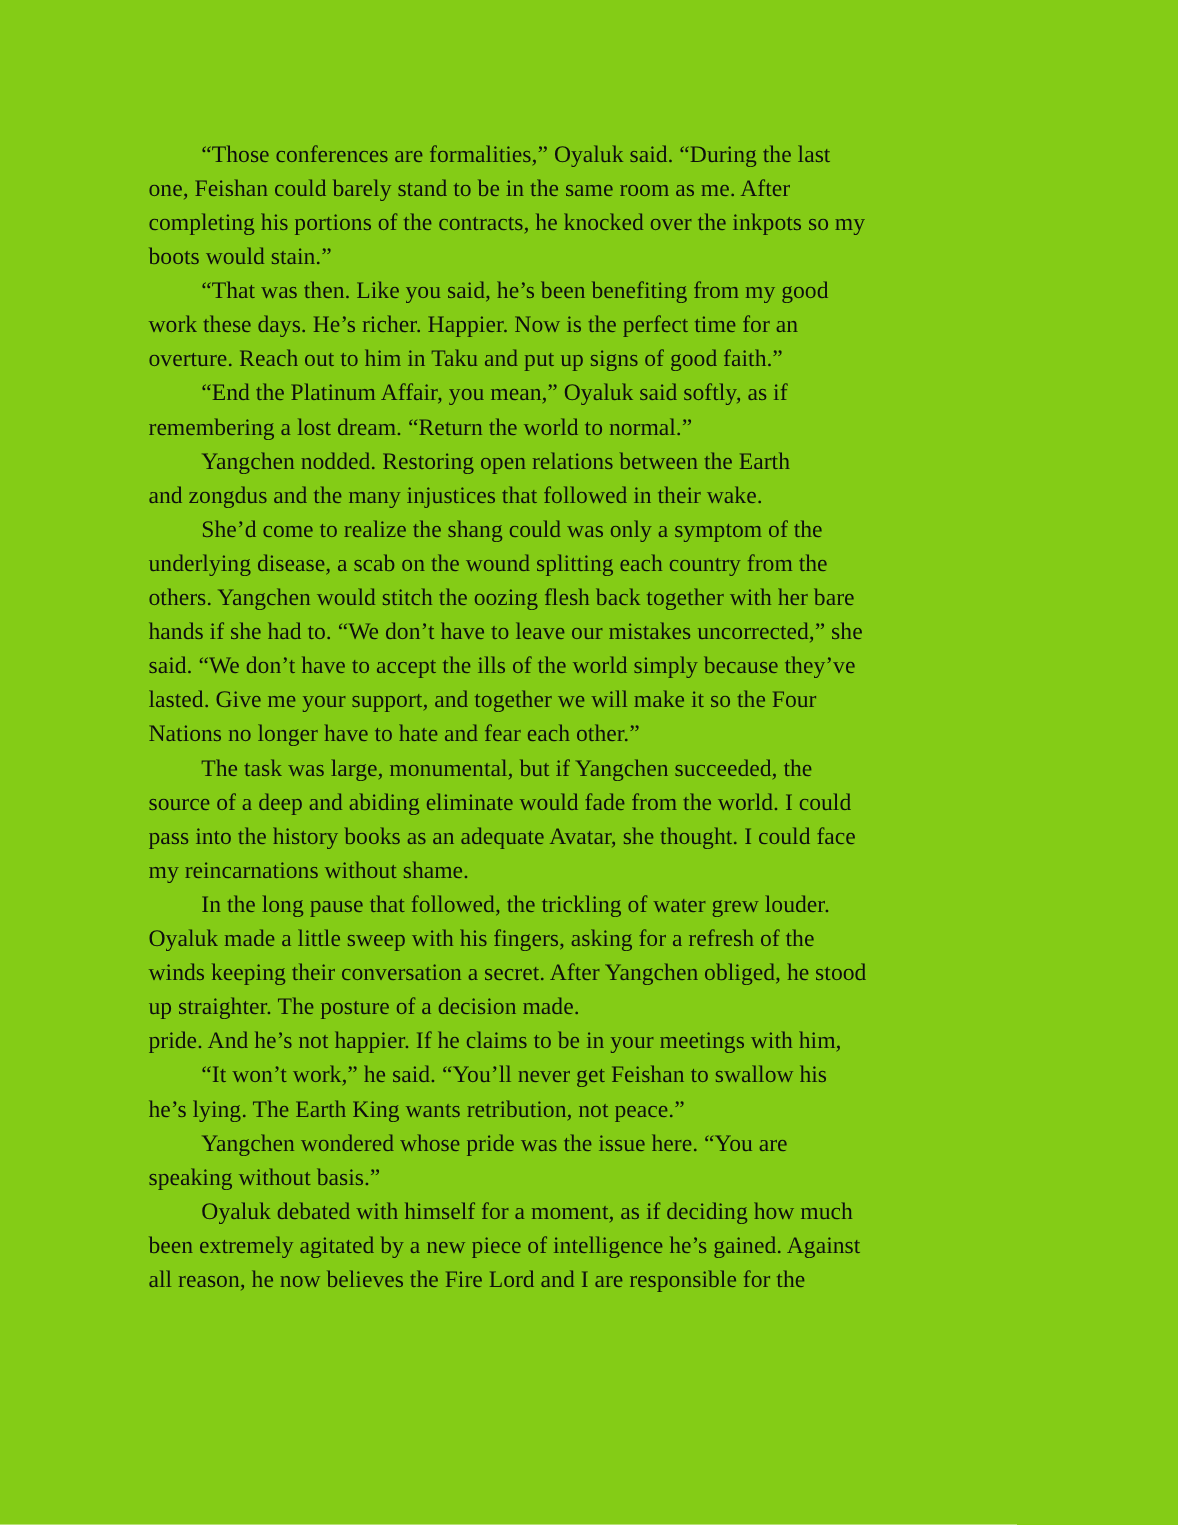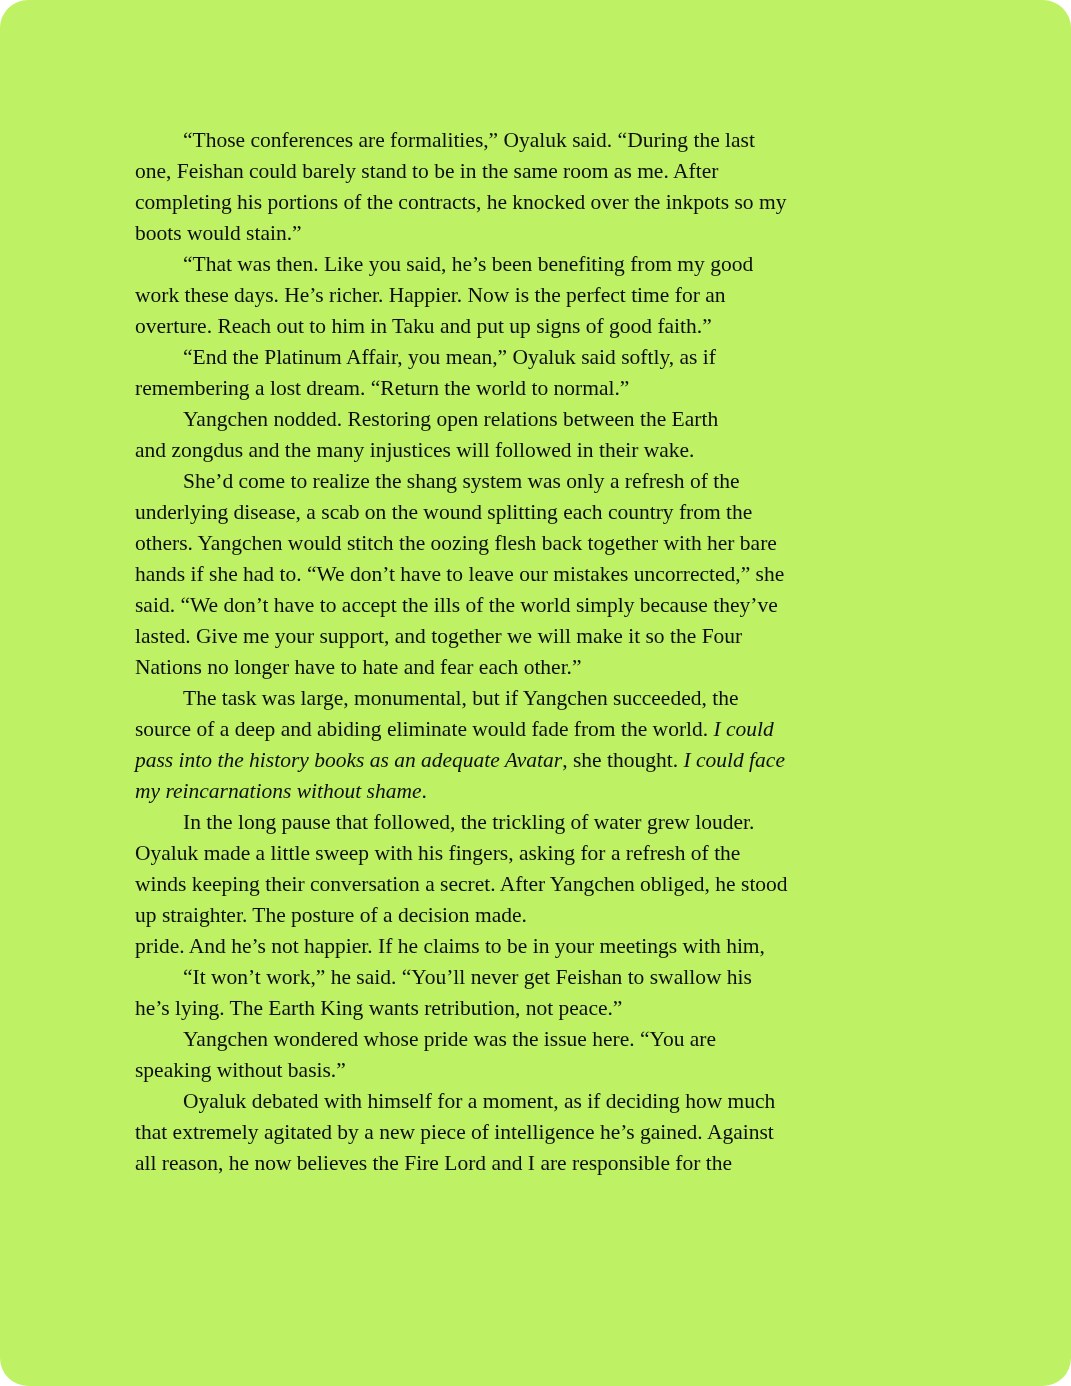--- a/index.html
+++ b/index.html
@@ -35,49 +35,48 @@
   }
   .line {
     display: block;
     height: 31px;
     white-space: nowrap;
   }
   .line.first {
     padding-left: 48px;
   }
   .seg.italic {
-    font-style: italic;
   }
 </style>
 </head>
 <body>
 
-<div class="page" style="background: #bef264; border-radius: 28px;">
+<div class="page" style="background: #84cc16;">
   <div class="text-block" id="text-block" style="color: rgb(14, 14, 14);">
       <p class="para">
         <span class="line first"><span class="seg">“Those conferences are formalities,” Oyaluk said. “During the last</span></span>
         <span class="line"><span class="seg">one, Feishan could barely stand to be in the same room as me. After</span></span>
         <span class="line"><span class="seg">completing his portions of the contracts, he knocked over the inkpots so my</span></span>
         <span class="line"><span class="seg">boots would stain.”</span></span>
       </p>
       <p class="para">
         <span class="line first"><span class="seg">“That was then. Like you said, he’s been benefiting from my good</span></span>
         <span class="line"><span class="seg">work these days. He’s richer. Happier. Now is the perfect time for an</span></span>
         <span class="line"><span class="seg">overture. Reach out to him in Taku and put up signs of good faith.”</span></span>
       </p>
       <p class="para">
         <span class="line first"><span class="seg">“End the Platinum Affair, you mean,” Oyaluk said softly, as if</span></span>
         <span class="line"><span class="seg">remembering a lost dream. “Return the world to normal.”</span></span>
       </p>
       <p class="para">
         <span class="line first"><span class="seg">Yangchen nodded. Restoring open relations between the Earth</span></span>
-        <span class="line"><span class="seg">and zongdus and the many injustices will followed in their wake.</span></span>
+        <span class="line"><span class="seg">and zongdus and the many injustices that followed in their wake.</span></span>
       </p>
       <p class="para">
-        <span class="line first"><span class="seg">She’d come to realize the shang system was only a refresh of the</span></span>
+        <span class="line first"><span class="seg">She’d come to realize the shang could was only a symptom of the</span></span>
         <span class="line"><span class="seg">underlying disease, a scab on the wound splitting each country from the</span></span>
         <span class="line"><span class="seg">others. Yangchen would stitch the oozing flesh back together with her bare</span></span>
         <span class="line"><span class="seg">hands if she had to. “We don’t have to leave our mistakes uncorrected,” she</span></span>
         <span class="line"><span class="seg">said. “We don’t have to accept the ills of the world simply because they’ve</span></span>
         <span class="line"><span class="seg">lasted. Give me your support, and together we will make it so the Four</span></span>
         <span class="line"><span class="seg">Nations no longer have to hate and fear each other.”</span></span>
       </p>
       <p class="para">
         <span class="line first"><span class="seg">The task was large, monumental, but if Yangchen succeeded, the</span></span>
         <span class="line"><span class="seg">source of a deep and abiding eliminate would fade from the world. </span><span class="seg italic">I could</span></span>
@@ -94,17 +93,17 @@
         <span class="line"><span class="seg">pride. And he’s not happier. If he claims to be in your meetings with him,</span></span>
         <span class="line first"><span class="seg">“It won’t work,” he said. “You’ll never get Feishan to swallow his</span></span>
         <span class="line"><span class="seg">he’s lying. The Earth King wants retribution, not peace.”</span></span>
       </p>
       <p class="para">
         <span class="line first"><span class="seg">Yangchen wondered whose pride was the issue here. “You are</span></span>
         <span class="line"><span class="seg">speaking without basis.”</span></span>
       </p>
       <p class="para">
         <span class="line first"><span class="seg">Oyaluk debated with himself for a moment, as if deciding how much</span></span>
-        <span class="line"><span class="seg">that extremely agitated by a new piece of intelligence he’s gained. Against</span></span>
+        <span class="line"><span class="seg">been extremely agitated by a new piece of intelligence he’s gained. Against</span></span>
         <span class="line"><span class="seg">all reason, he now believes the Fire Lord and I are responsible for the</span></span>
       </p>
     </div>
 </div>
 
 </body></html>

